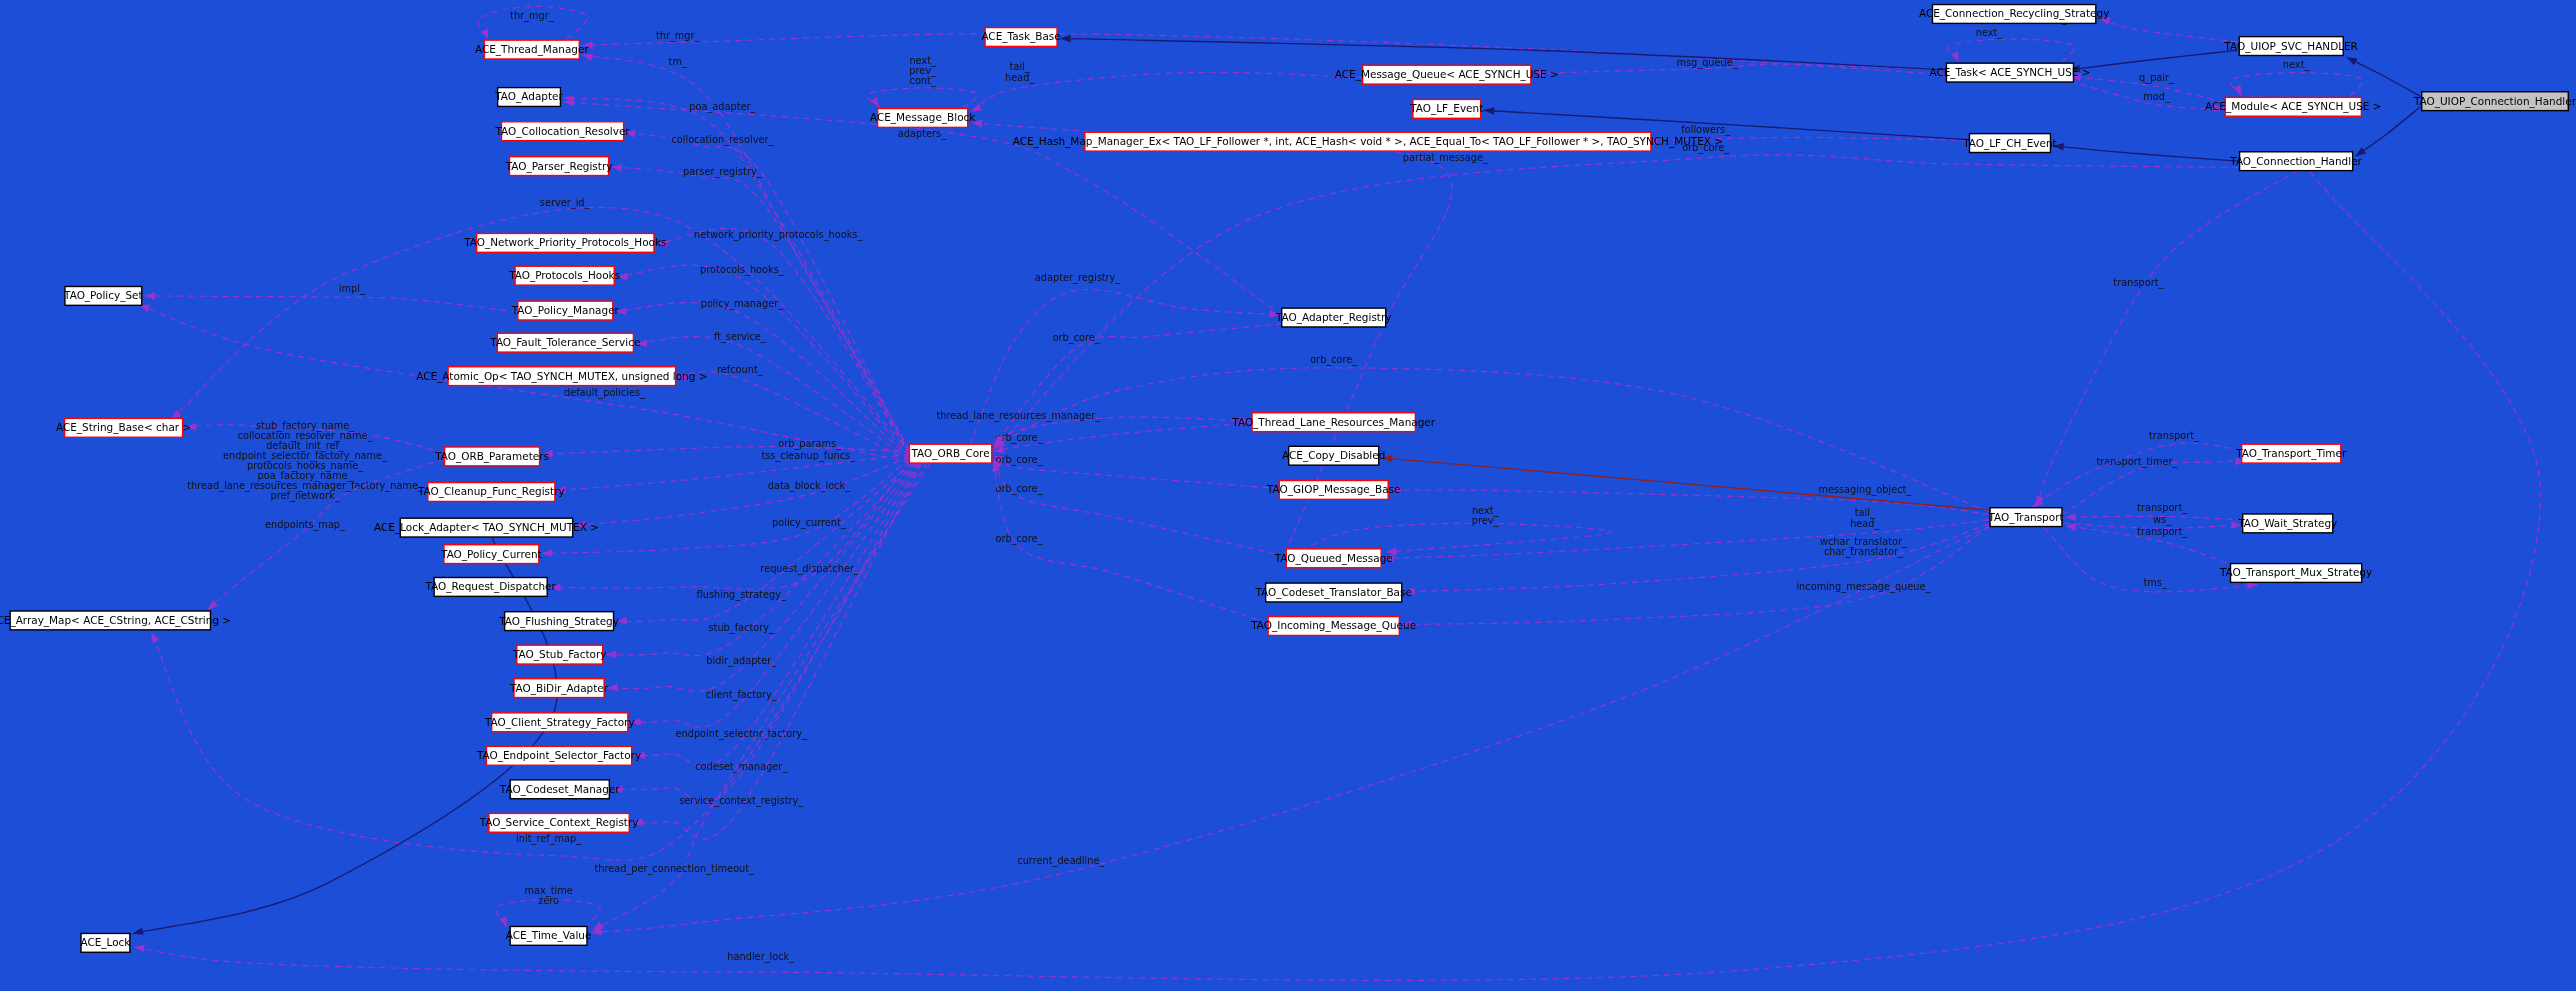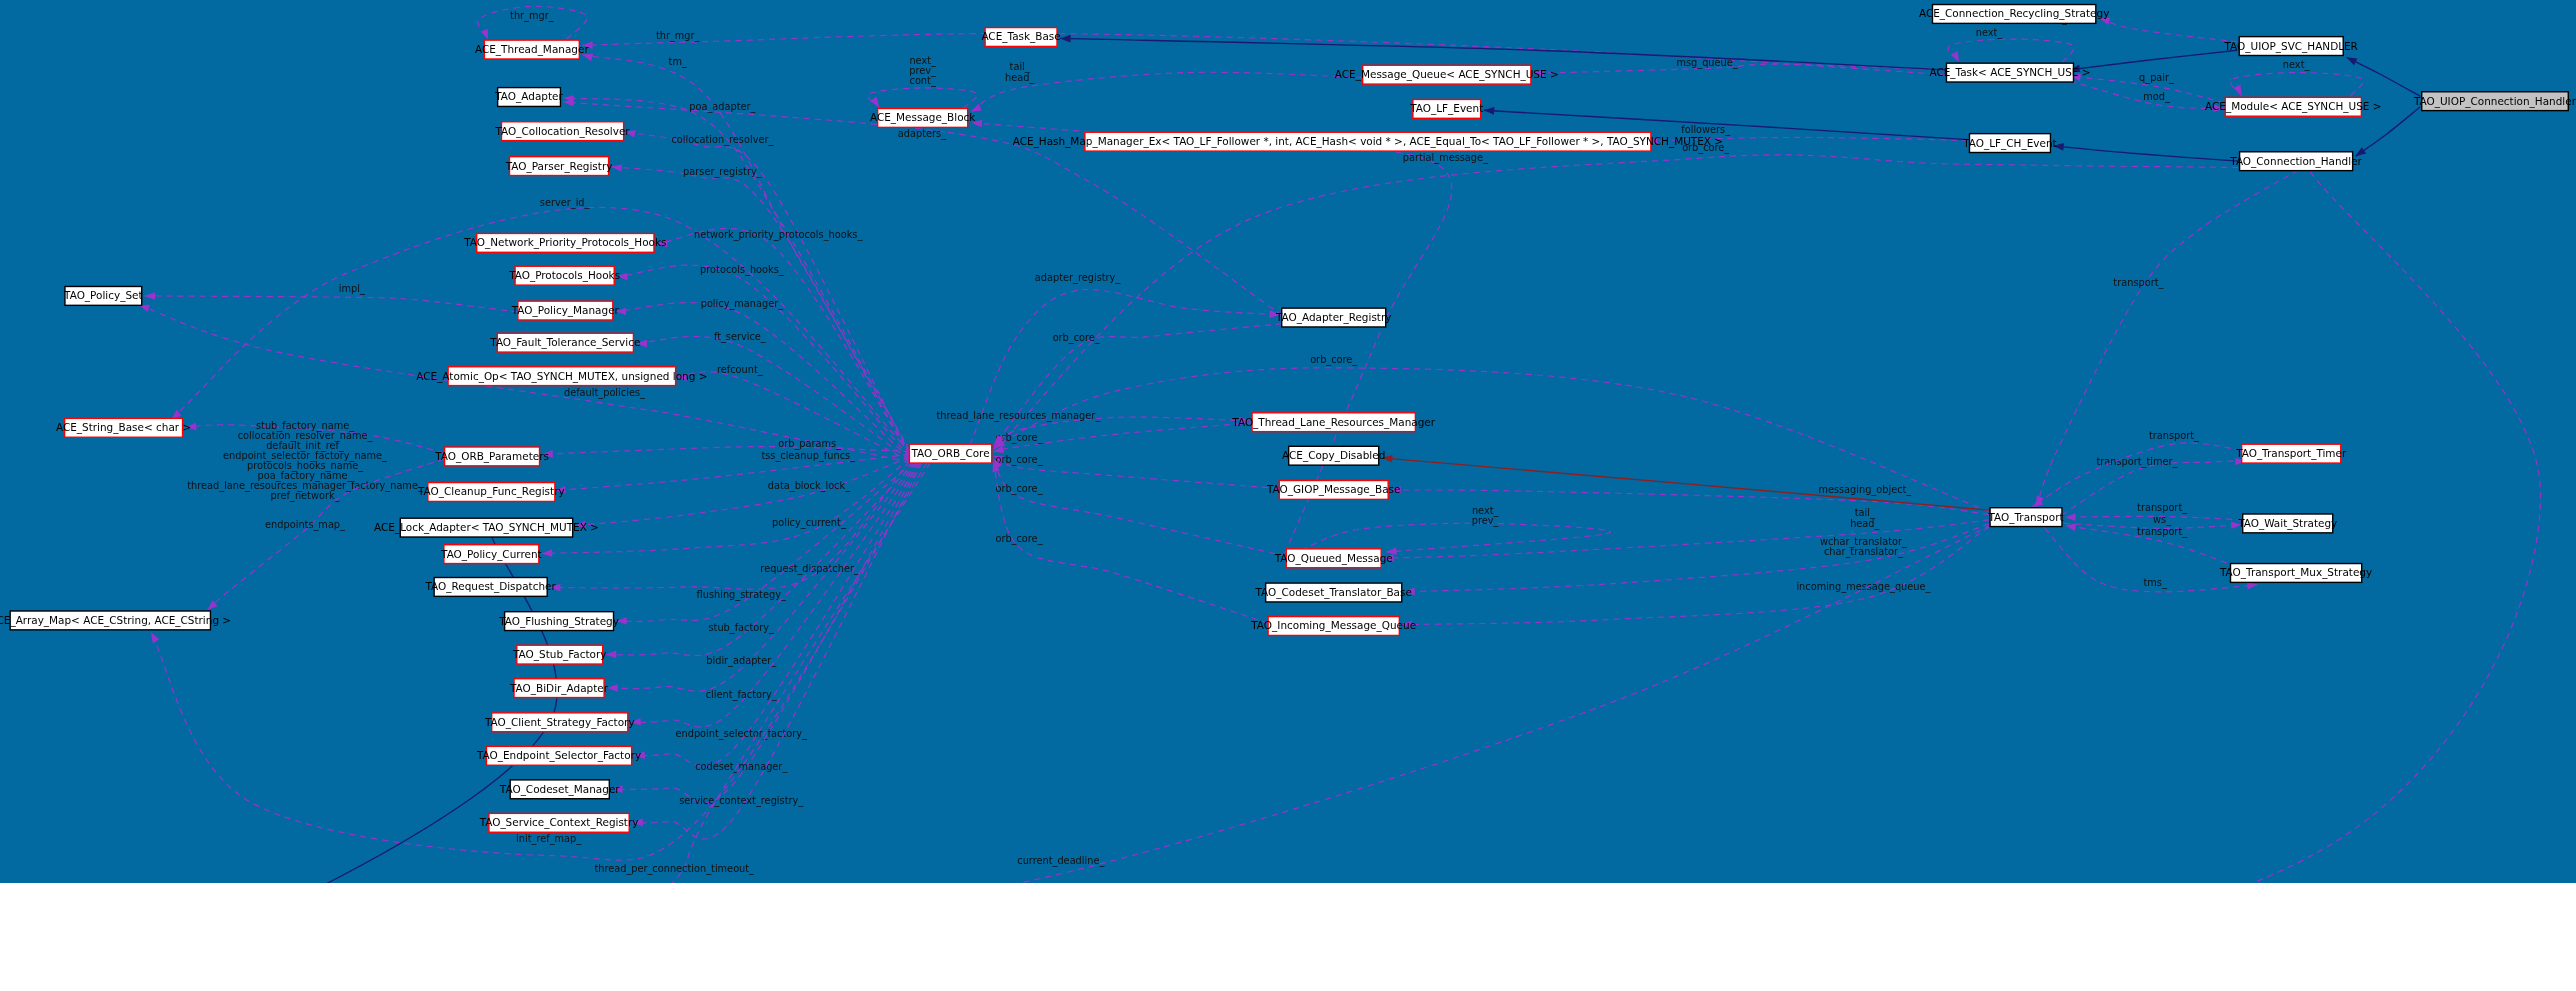--- a/index.html
+++ b/index.html
@@ -1,16 +1,16 @@
 <!DOCTYPE html>
 <html style="font-size:11px"><head>
 <meta charset="utf-8">
 <style>
   html, body { margin: 0; padding: 0; background: #ffffff; }
-  #diagram-root { position: relative; width: 2576px; height: 883px; background: #0369a1; }
+  #diagram-root { position: relative; width: 2576px; height: 991px; background: #1d4ed8; }
   svg { display: block; font-family: "DejaVu Sans", "Liberation Sans", sans-serif; }
   .node-rect { stroke-width: 2; }
   .node-label { font-size: 15px; fill: #000000; }
   .edge-label { font-size: 14px; fill: #111111; }
 </style>
 </head>
 <body>
 
 <div id="diagram-root">
     <svg width="2576" height="991" viewBox="0 0 3691 1420">

